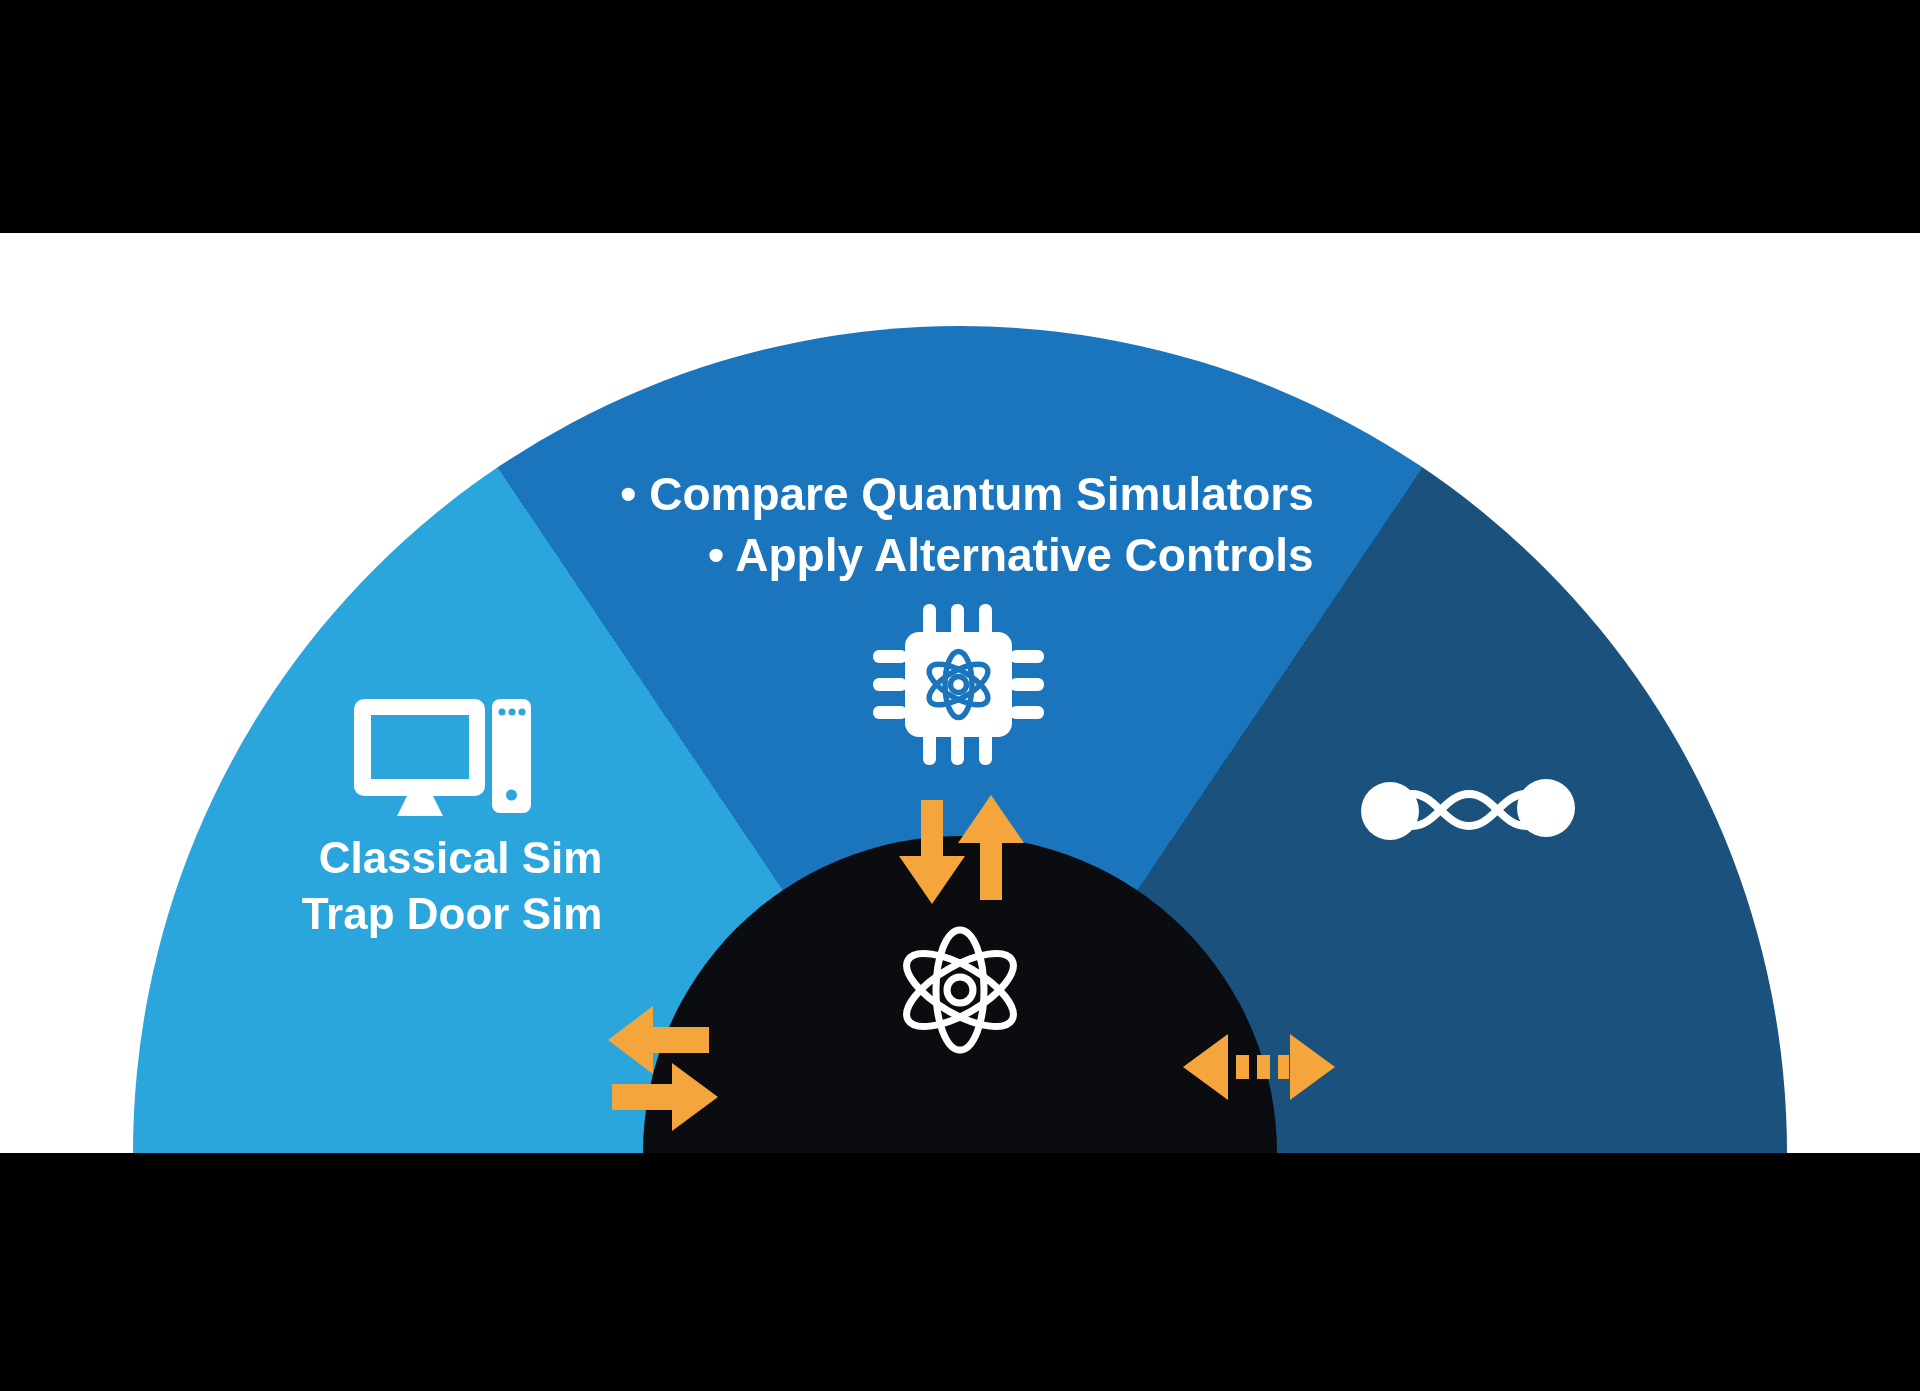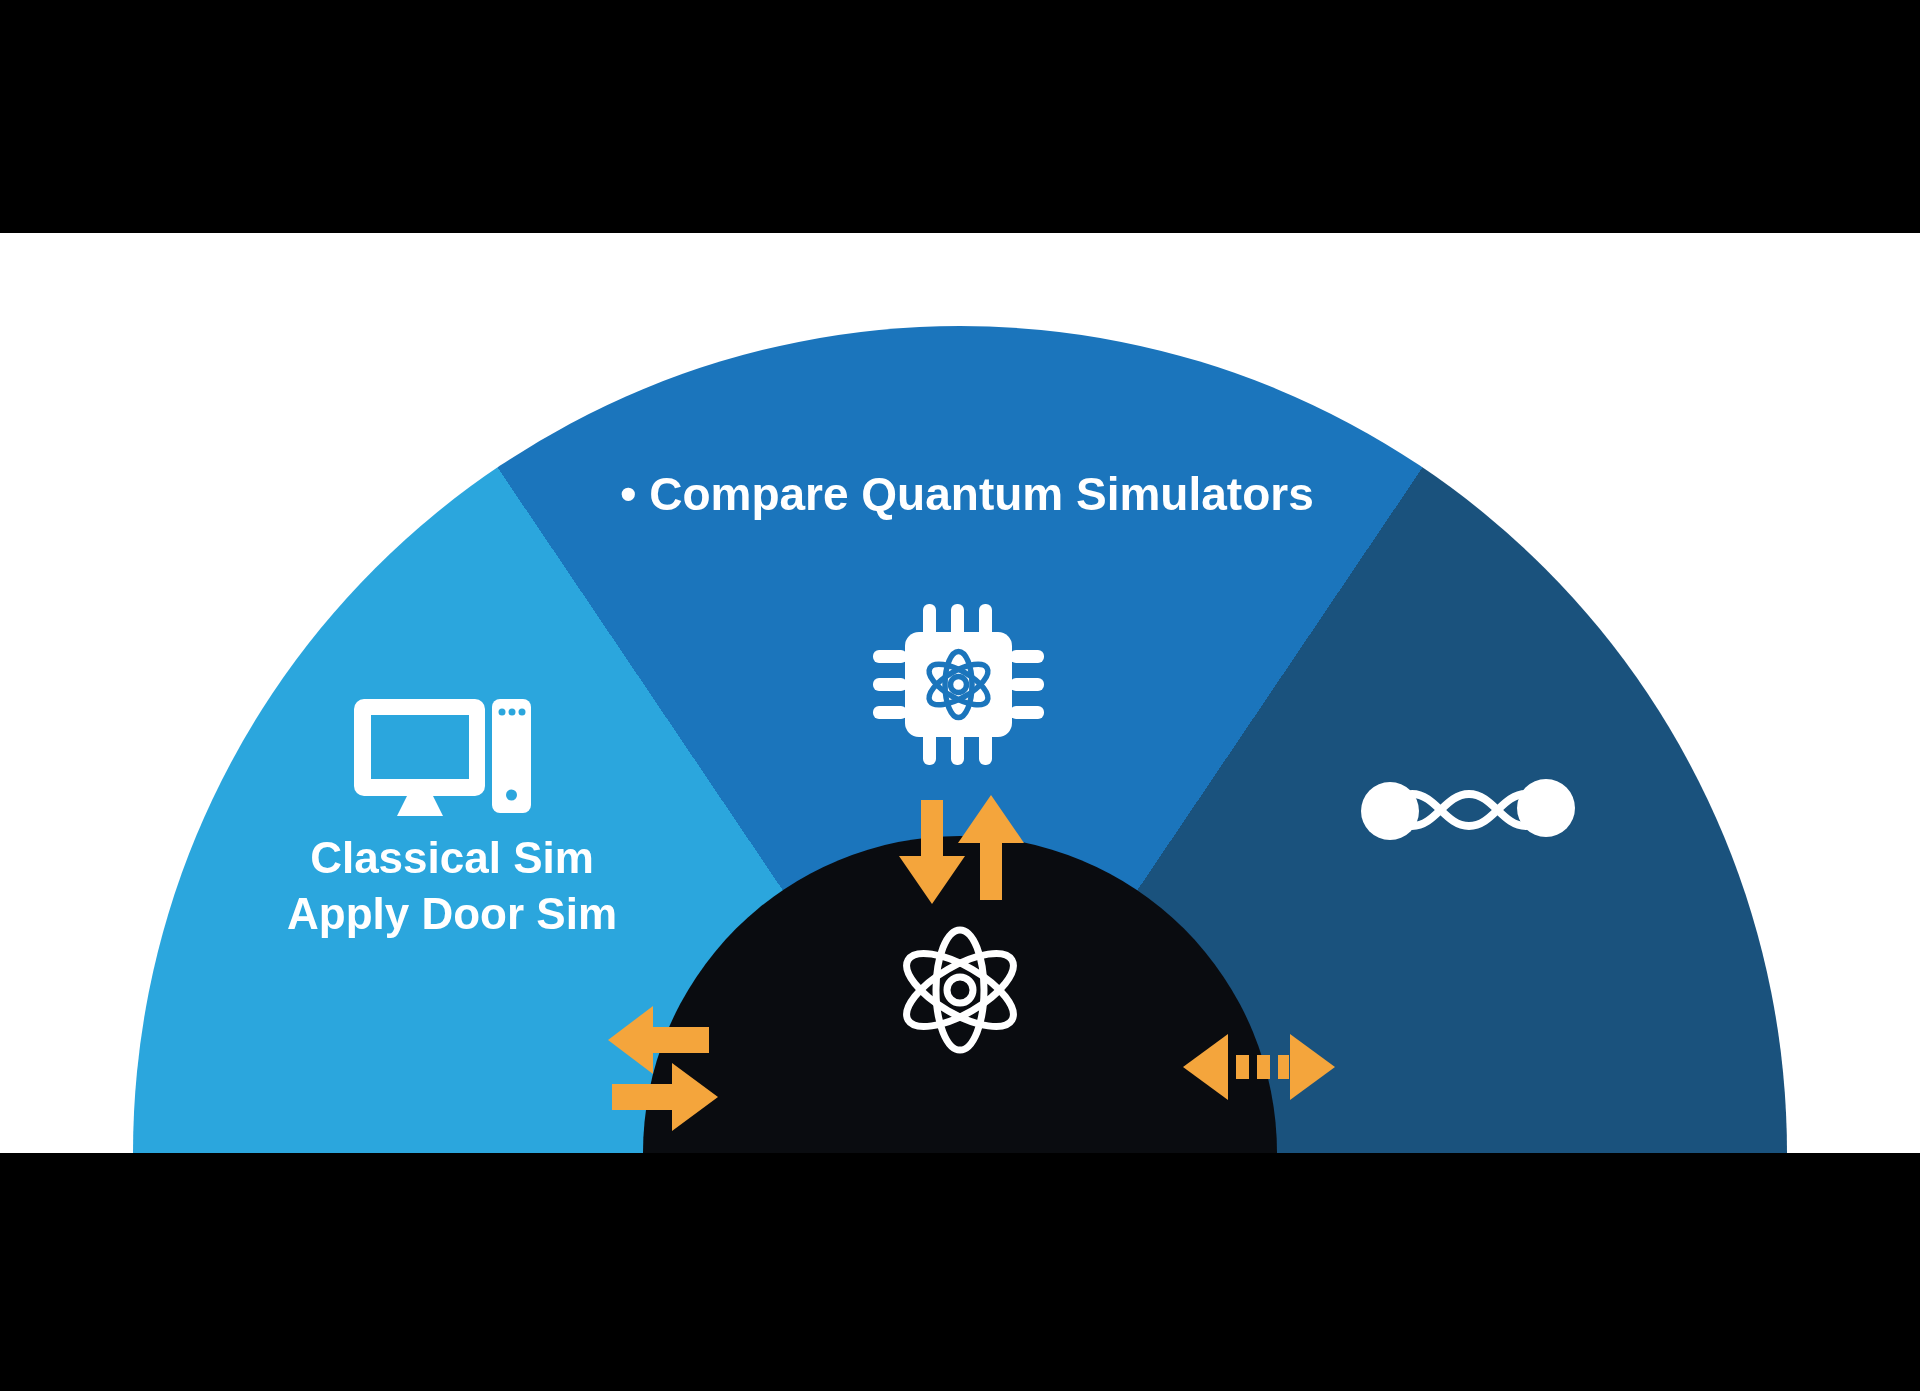--- a/index.html
+++ b/index.html
@@ -19,45 +19,46 @@
       #2BA6DD 0deg 56deg,
       #1B75BC 56deg 124deg,
       #1A527D 124deg 180deg);
   }
   .dome{
     position:absolute;left:643px;top:603px;width:634px;height:317px;
     border-radius:317px 317px 0 0;
     background:#0a0c10;
   }
   .label{
-    position:absolute;color:#fff;font-weight:700;text-align:center;
+    position:absolute;color:#fff;font-weight:700;text-align:right;
     transform:translateX(-50%);white-space:nowrap;
   }
   .label.left-sector{left:452px;top:597px;font-size:44px;line-height:56px;}
   .label.center-sector{left:967px;top:231px;font-size:46px;line-height:61px;}
   .label.right-sector{left:1490px;top:647px;font-size:44px;line-height:47px;}
   .label.core{left:960px;top:819px;font-size:43px;line-height:44px;}
   .overlay{position:absolute;left:0;top:0;width:1920px;height:1391px;pointer-events:none;}
 </style>
 </head>
 <body>
 
 <div class="bar top"></div>
 
 <div class="stage">
   <div class="wheel"></div>
   <div class="dome"></div>
 
   <div class="label left-sector">
     <div>Classical Sim</div>
-    <div>Apply Door Sim</div>
+    <div>Trap Door Sim</div>
   </div>
 
   <div class="label center-sector">
     <div>• Compare Quantum Simulators</div>
+    <div>• Apply Alternative Controls</div>
   </div>
 
 
 </div>
 
 <svg class="overlay" viewBox="0 0 1920 1391" xmlns="http://www.w3.org/2000/svg">
 
   <g>
     <rect x="354" y="699" width="131" height="97" rx="10" fill="#ffffff"></rect>
     <rect x="371" y="715" width="98" height="64" fill="#2BA6DD"></rect>

